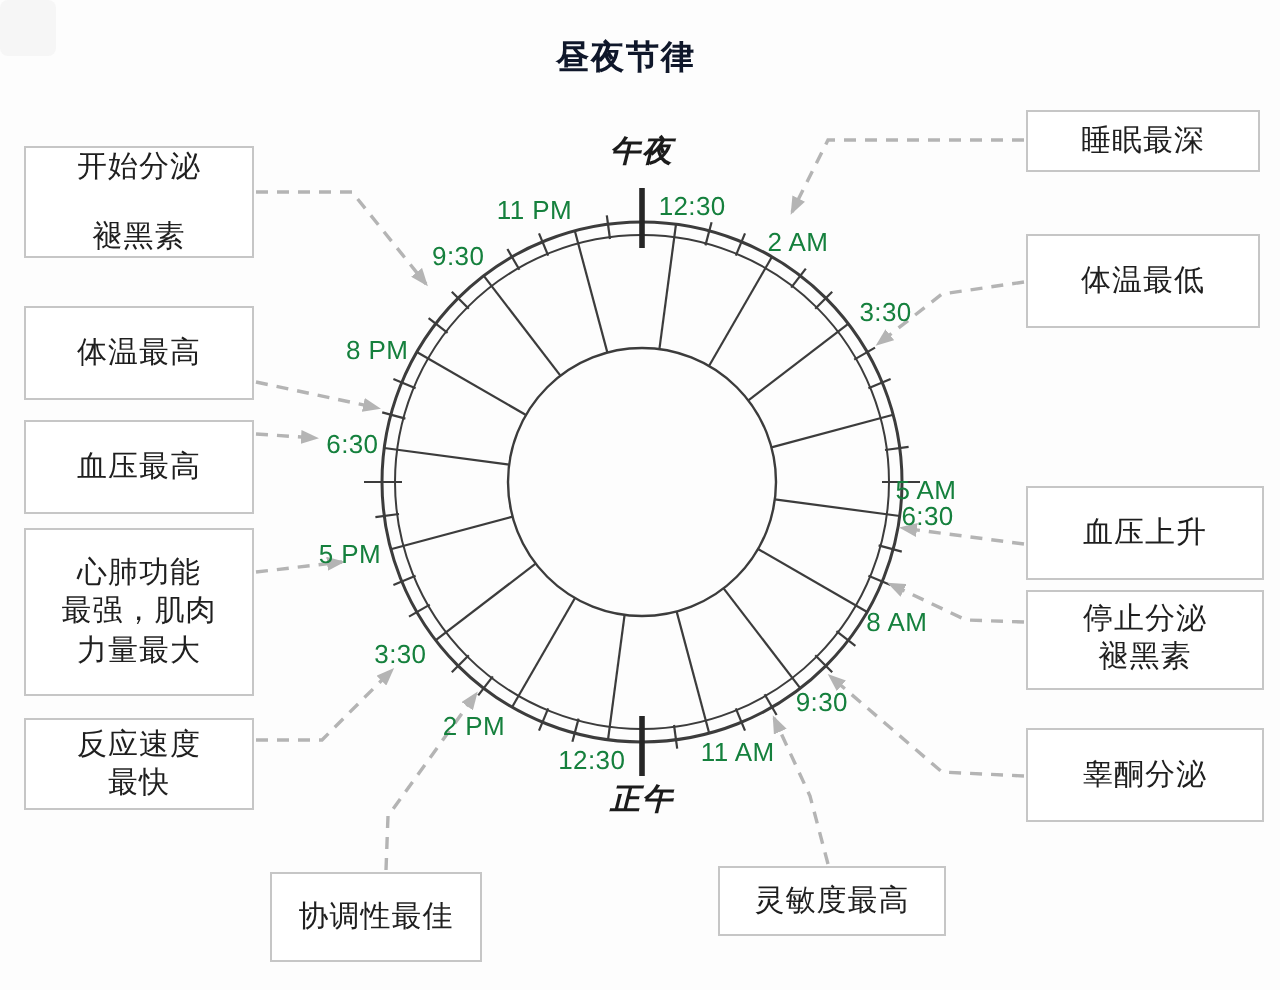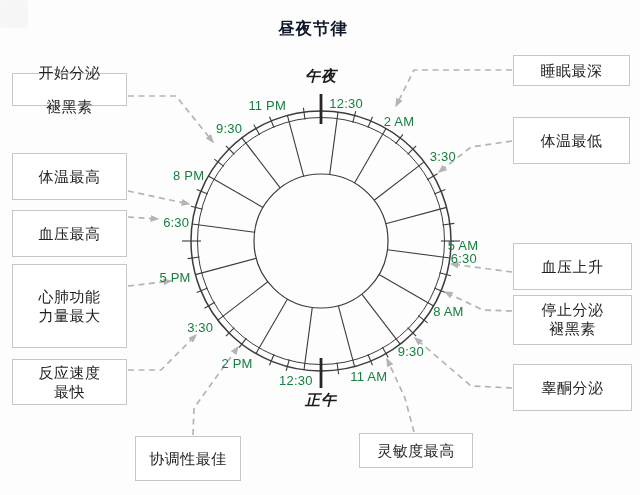--- a/index.html
+++ b/index.html
@@ -119,32 +119,33 @@
       <div class="time-label" style="left: 200.2px; top: 326.9px;">3:30</div>
       <div class="time-label" style="left: 175px; top: 276.8px;">5 PM</div>
       <div class="time-label" style="left: 176.2px; top: 221.9px;">6:30</div>
       <div class="time-label" style="left: 188.6px; top: 175px;">8 PM</div>
       <div class="time-label" style="left: 229.1px; top: 128.2px;">9:30</div>
       <div class="time-label" style="left: 267.2px; top: 105px;">11 PM</div>
       <div class="anchor-label" style="left: 321px; top: 76px;">午夜</div>
       <div class="anchor-label" style="left: 321px; top: 400px;">正午</div>
     </div>
   <div id="boxes-layer">
-      <div class="note-box" style="left: 12px; top: 73px; width: 115px; height: 33px; gap: 15px;">
+      <div class="note-box" style="left: 12px; top: 73px; width: 115px; height: 56px; gap: 15px;">
         <div class="note-line">开始分泌</div>
         <div class="note-line">褪黑素</div>
       </div>
       <div class="note-box" style="left: 12px; top: 153px; width: 115px; height: 47px;">
         <div class="note-line">体温最高</div>
       </div>
       <div class="note-box" style="left: 12px; top: 210px; width: 115px; height: 47px;">
         <div class="note-line">血压最高</div>
       </div>
       <div class="note-box" style="left: 12px; top: 264px; width: 115px; height: 84px;">
         <div class="note-line">心肺功能</div>
+        <div class="note-line">最强，肌肉</div>
         <div class="note-line">力量最大</div>
       </div>
       <div class="note-box" style="left: 12px; top: 359px; width: 115px; height: 46px;">
         <div class="note-line">反应速度</div>
         <div class="note-line">最快</div>
       </div>
       <div class="note-box" style="left: 135px; top: 436px; width: 106px; height: 45px;">
         <div class="note-line">协调性最佳</div>
       </div>
       <div class="note-box" style="left: 359px; top: 433px; width: 114px; height: 35px; justify-content: center;">

